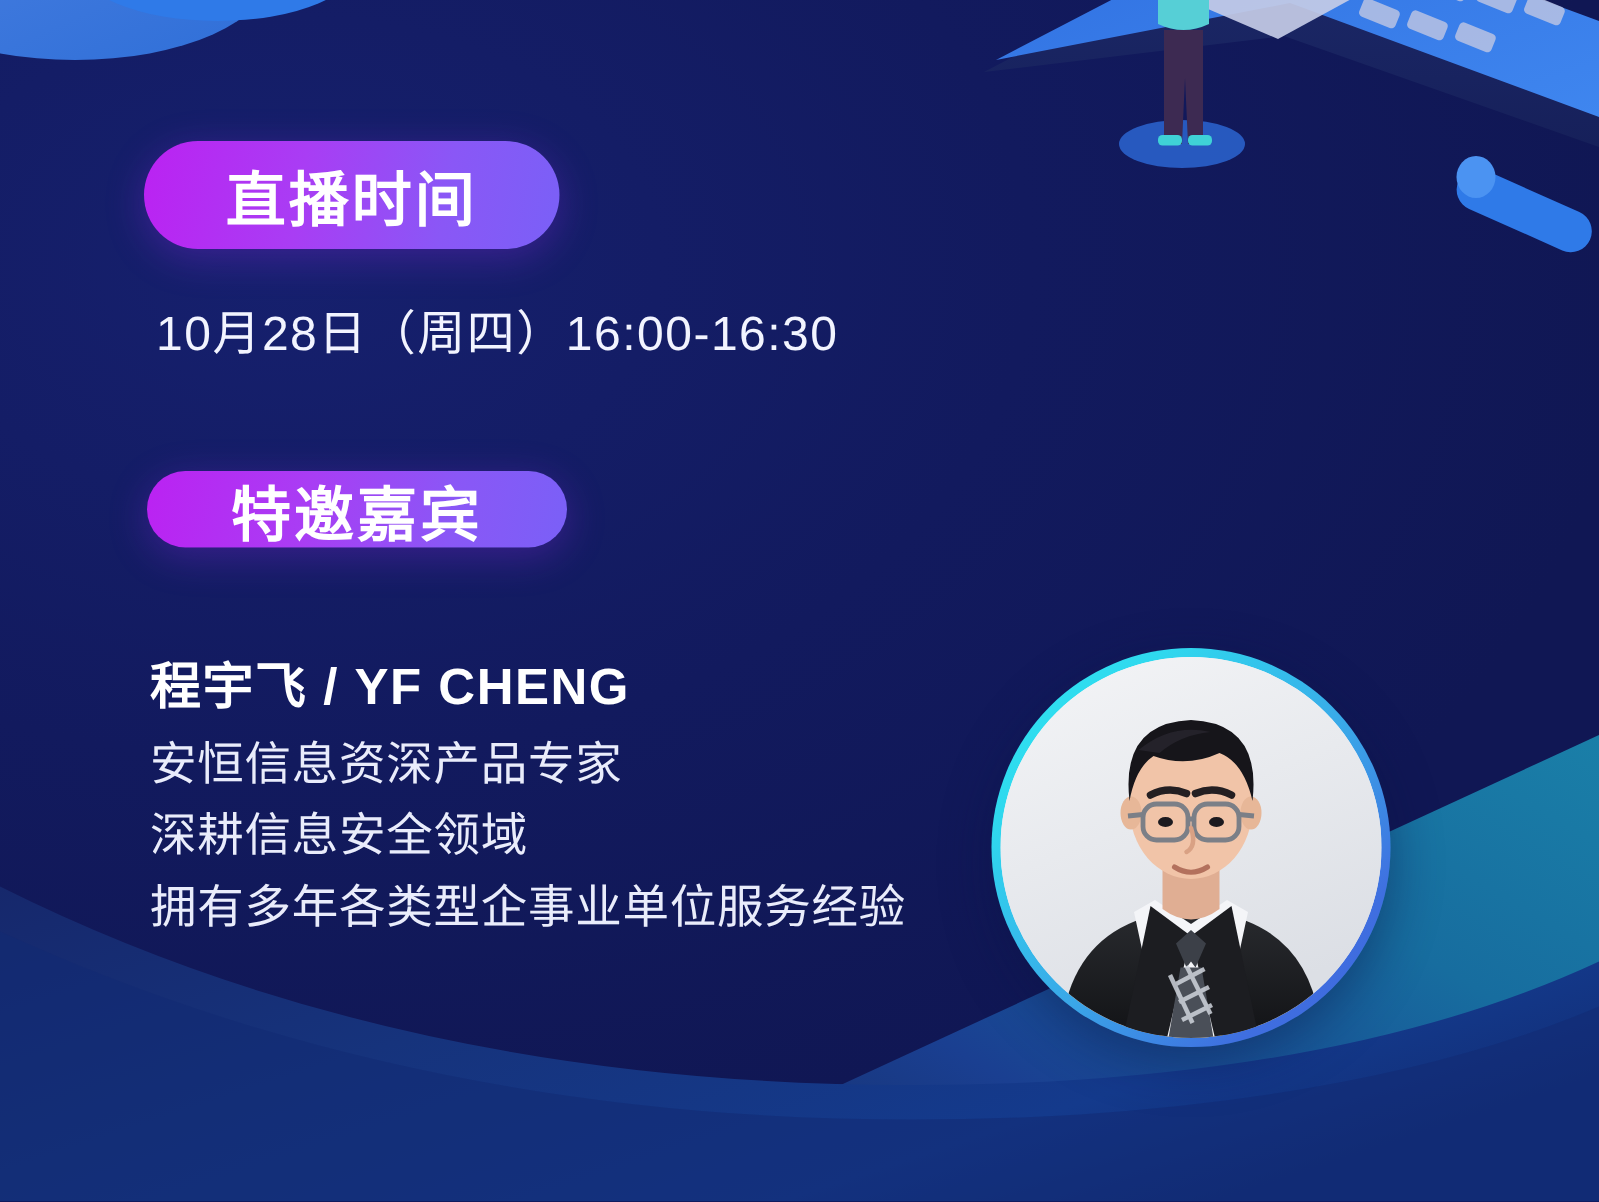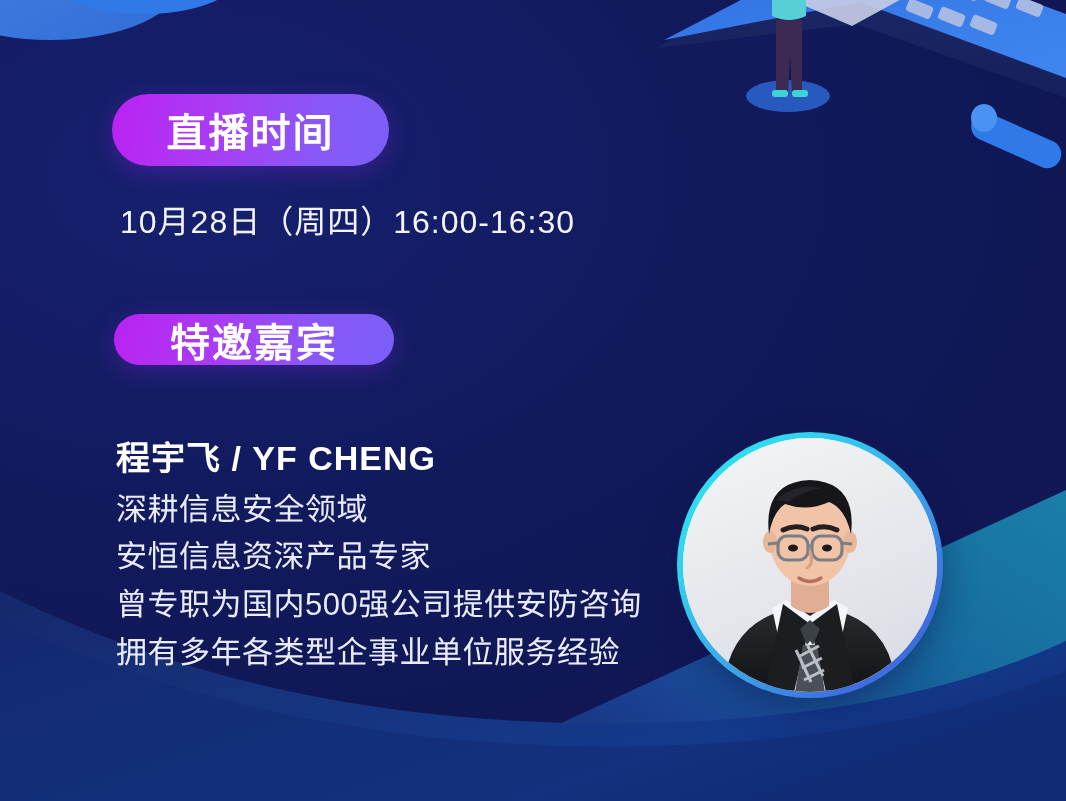--- a/index.html
+++ b/index.html
@@ -25,21 +25,21 @@
   
   .wave-bottom{left:0;bottom:0;width:1066px;height:330px;}
   
   .wedge-right{right:0;top:430px;width:520px;height:371px;}
   
   .disc-topleft{left:-60px;top:-48px;width:310px;height:120px;}
   
   .iso-laptop{right:0;top:-72px;width:420px;height:260px;}
 
   
-  .content{position:absolute;inset:0;margin-left:16px;}
+  .content{position:absolute;inset:0;}
 
   .pill{
     position:absolute;
     display:flex;align-items:center;justify-content:center;
     border-radius:999px;
     background:linear-gradient(100deg,#bb22f2 0%,#a93df4 38%,#8a57f6 72%,#7a60f7 100%);
     box-shadow:0 6px 26px rgba(150,40,240,.30);
     color:#ffffff;
     font-weight:700;
     letter-spacing:2px;
@@ -194,23 +194,22 @@
 
     <div class="pill" id="pill-live-time">直播时间</div>
 
     <div class="datetime">10月28日（周四）16:00-16:30</div>
 
     <div class="pill" id="pill-guest">特邀嘉宾</div>
 
     <div class="speaker-block">
       <h2 class="speaker-name">程宇飞 / YF CHENG</h2>
       <ul class="speaker-bio">
+        <li>安恒信息资深产品专家</li>
         <li>深耕信息安全领域</li>
-        <li>安恒信息资深产品专家</li>
-        <li>曾专职为国内500强公司提供安防咨询</li>
         <li>拥有多年各类型企事业单位服务经验</li>
       </ul>
     </div>
 
     <div class="portrait">
       <div class="portrait-inner">
         <svg viewBox="0 0 254 254">
           <defs>
             <linearGradient id="bgPhoto" x1="0" y1="0" x2="0.4" y2="1">
               <stop offset="0" stop-color="#f4f5f7"></stop>

